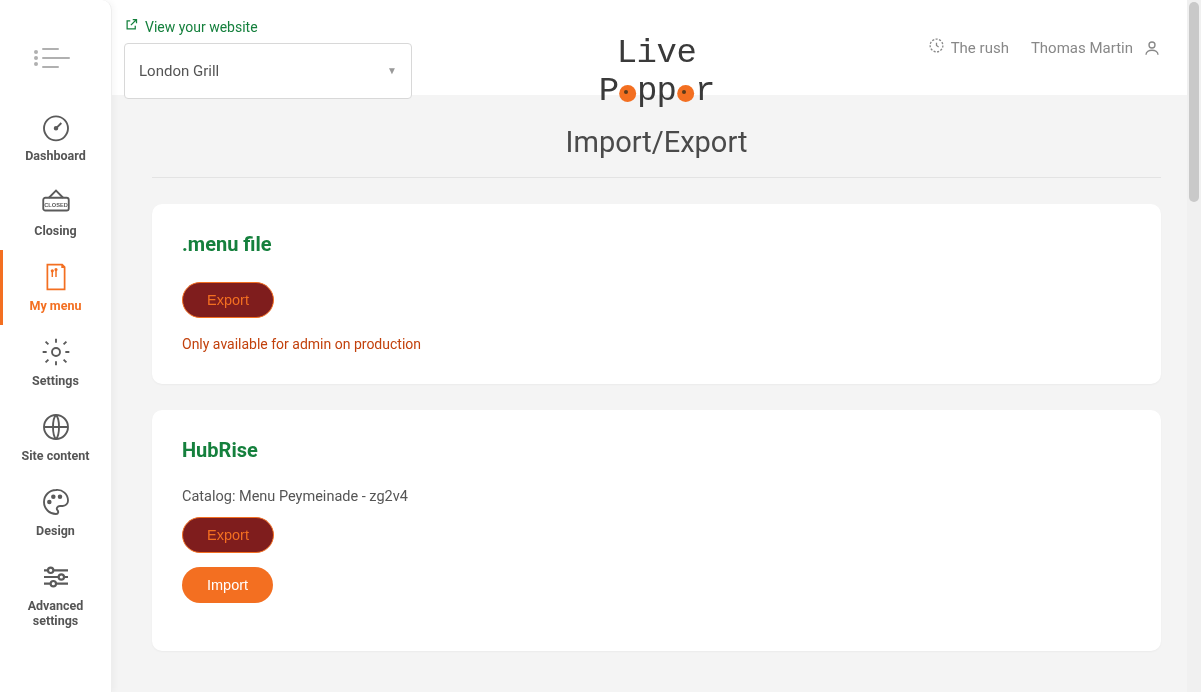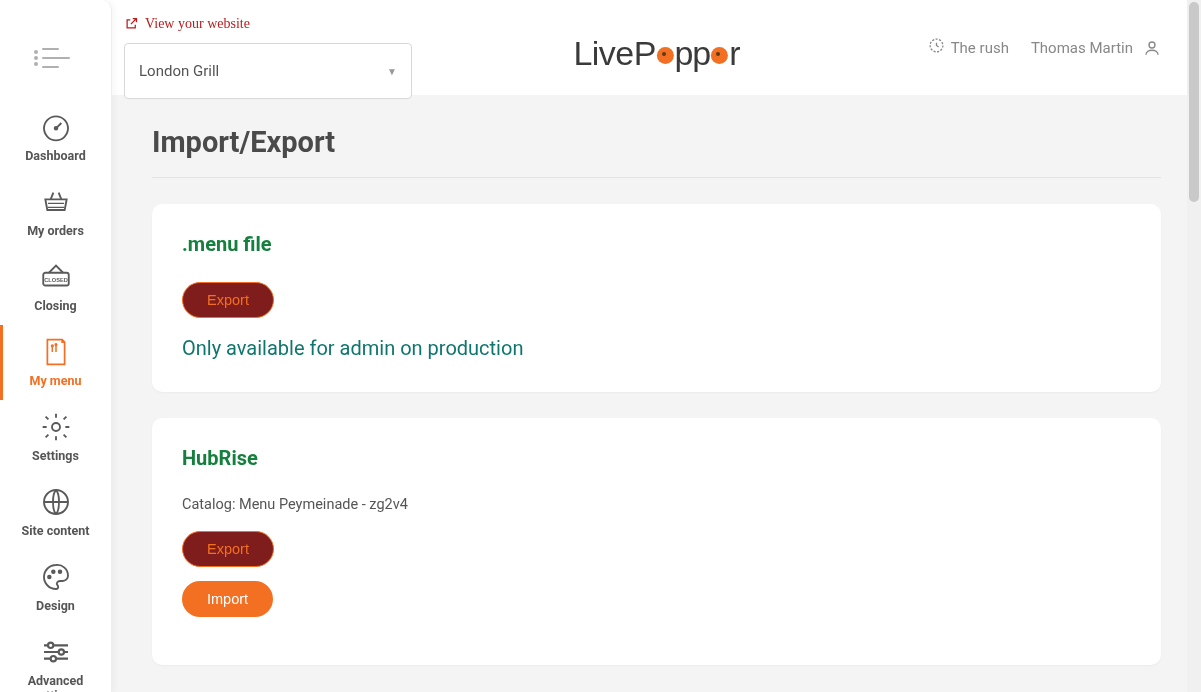--- a/index.html
+++ b/index.html
@@ -111,28 +111,27 @@
   padding: 0 40px 0 12px;
   position: relative;
 }
 .topbar-left {
   display: flex;
   flex-direction: column;
   gap: 8px;
   padding-top: 20px;
 }
 .view-link {
-  color: #b91c1c;
+  color: #15803d;
   font-size: 14px;
   text-decoration: none;
   display: flex;
-  align-items: flex-start;
+  align-items: flex-end;
   gap: 6px;
   cursor: pointer;
-  font-family: Liberation Serif, serif;
 }
 .select-wrap {
   width: 288px;
   height: 56px;
   border: 1px solid #d8d8d8;
   border-radius: 4px;
   display: flex;
   align-items: center;
   padding: 0 14px;
   justify-content: space-between;
@@ -171,23 +170,24 @@
 .user-icon { width: 18px; height: 18px; }
 
 .content {
   flex: 1;
   background: #f4f4f4;
   padding: 30px 40px;
   overflow-y: auto;
 }
 .page-title {
   font-size: 29px;
-  font-weight: 700;
+  font-weight: 400;
   color: #4a4a4a;
   margin-bottom: 18px;
+  text-align: center;
 }
 .divider {
   border: none;
   border-top: 1px solid #e3e3e3;
   margin-bottom: 26px;
 }
 .card {
   background: #fff;
   border-radius: 10px;
   padding: 28px 30px 32px;
@@ -196,21 +196,21 @@
 }
 .card-title {
   font-size: 20px;
   color: #15803d;
   font-weight: 700;
   margin-bottom: 26px;
 }
 .card-sub {
   font-size: 14.5px;
   color: #555;
-  margin-bottom: 18px;
+  margin-bottom: 12px;
 }
 .btn {
   display: inline-block;
   padding: 9px 24px;
   border-radius: 999px;
   font-size: 14.5px;
   cursor: pointer;
   border: 1px solid transparent;
   background: transparent;
   margin-bottom: 14px;
@@ -218,22 +218,22 @@
 .btn-outline {
   border-color: #f36f21;
   color: #f36f21;
   background: #7f1d1d;
 }
 .btn-fill {
   background: #f36f21;
   color: #fff;
 }
 .warn-text {
-  color: #0f766e;
-  font-size: 20px;
+  color: #c2410c;
+  font-size: 14px;
   margin-top: 4px;
 }
 .scrollbar-stub {
   position: absolute;
   right: 0;
   top: 0;
   width: 14px;
   height: 100%;
   background: #f0f0f0;
 }
@@ -261,30 +261,20 @@
   <nav class="sidebar">
     <div class="sidebar-item">
       <span class="icon">
         <svg width="32" height="32" viewBox="0 0 24 24" fill="none" stroke="currentColor" stroke-width="1.4">
             <circle cx="12" cy="13" r="9"></circle>
             <path d="M12 13 L16 9"></path>
             <circle cx="12" cy="13" r="1" fill="currentColor"></circle>
           </svg>
       </span>
       <span>Dashboard</span>
-    </div>
-    <div class="sidebar-item">
-      <span class="icon">
-        <svg width="32" height="32" viewBox="0 0 24 24" fill="none" stroke="currentColor" stroke-width="1.4">
-            <path d="M4 10h16l-1.5 8h-13z"></path>
-            <path d="M8 10 L10 5 M16 10 L14 5"></path>
-            <path d="M6 13h12 M6 16h12" stroke-width="1"></path>
-          </svg>
-      </span>
-      <span>My orders</span>
     </div>
     <div class="sidebar-item">
       <span class="icon">
         <svg width="34" height="30" viewBox="0 0 24 20" fill="none" stroke="currentColor" stroke-width="1.3">
             <rect x="3" y="7" width="18" height="9" rx="1.5"></rect>
             <path d="M7 7 L12 2 L17 7"></path>
             <text x="12" y="13.5" font-size="4" text-anchor="middle" fill="currentColor" stroke="none" font-family="Arial">CLOSED</text>
           </svg>
       </span>
       <span>Closing</span>
@@ -410,21 +400,21 @@
     </div>
   </div>
 
   <div class="scrollbar-stub">
     <div class="scrollbar-thumb"></div>
   </div>
 </div>
 
 <style>
 
-.logo-text { font-family: Liberation Sans, sans-serif; font-weight: 300; }
+.logo-text { font-family: Liberation Mono, monospace; font-weight: 300; flex-direction: column; }
 .logo-text strong { font-weight: 500; letter-spacing: -1px; }
 .logo-e {
   display: inline-block;
   width: 17px; height: 17px;
   background: #f36f21;
   border-radius: 50%;
   position: relative;
   top: 2px;
   margin: 0 1px;
   text-indent: -9999px;

